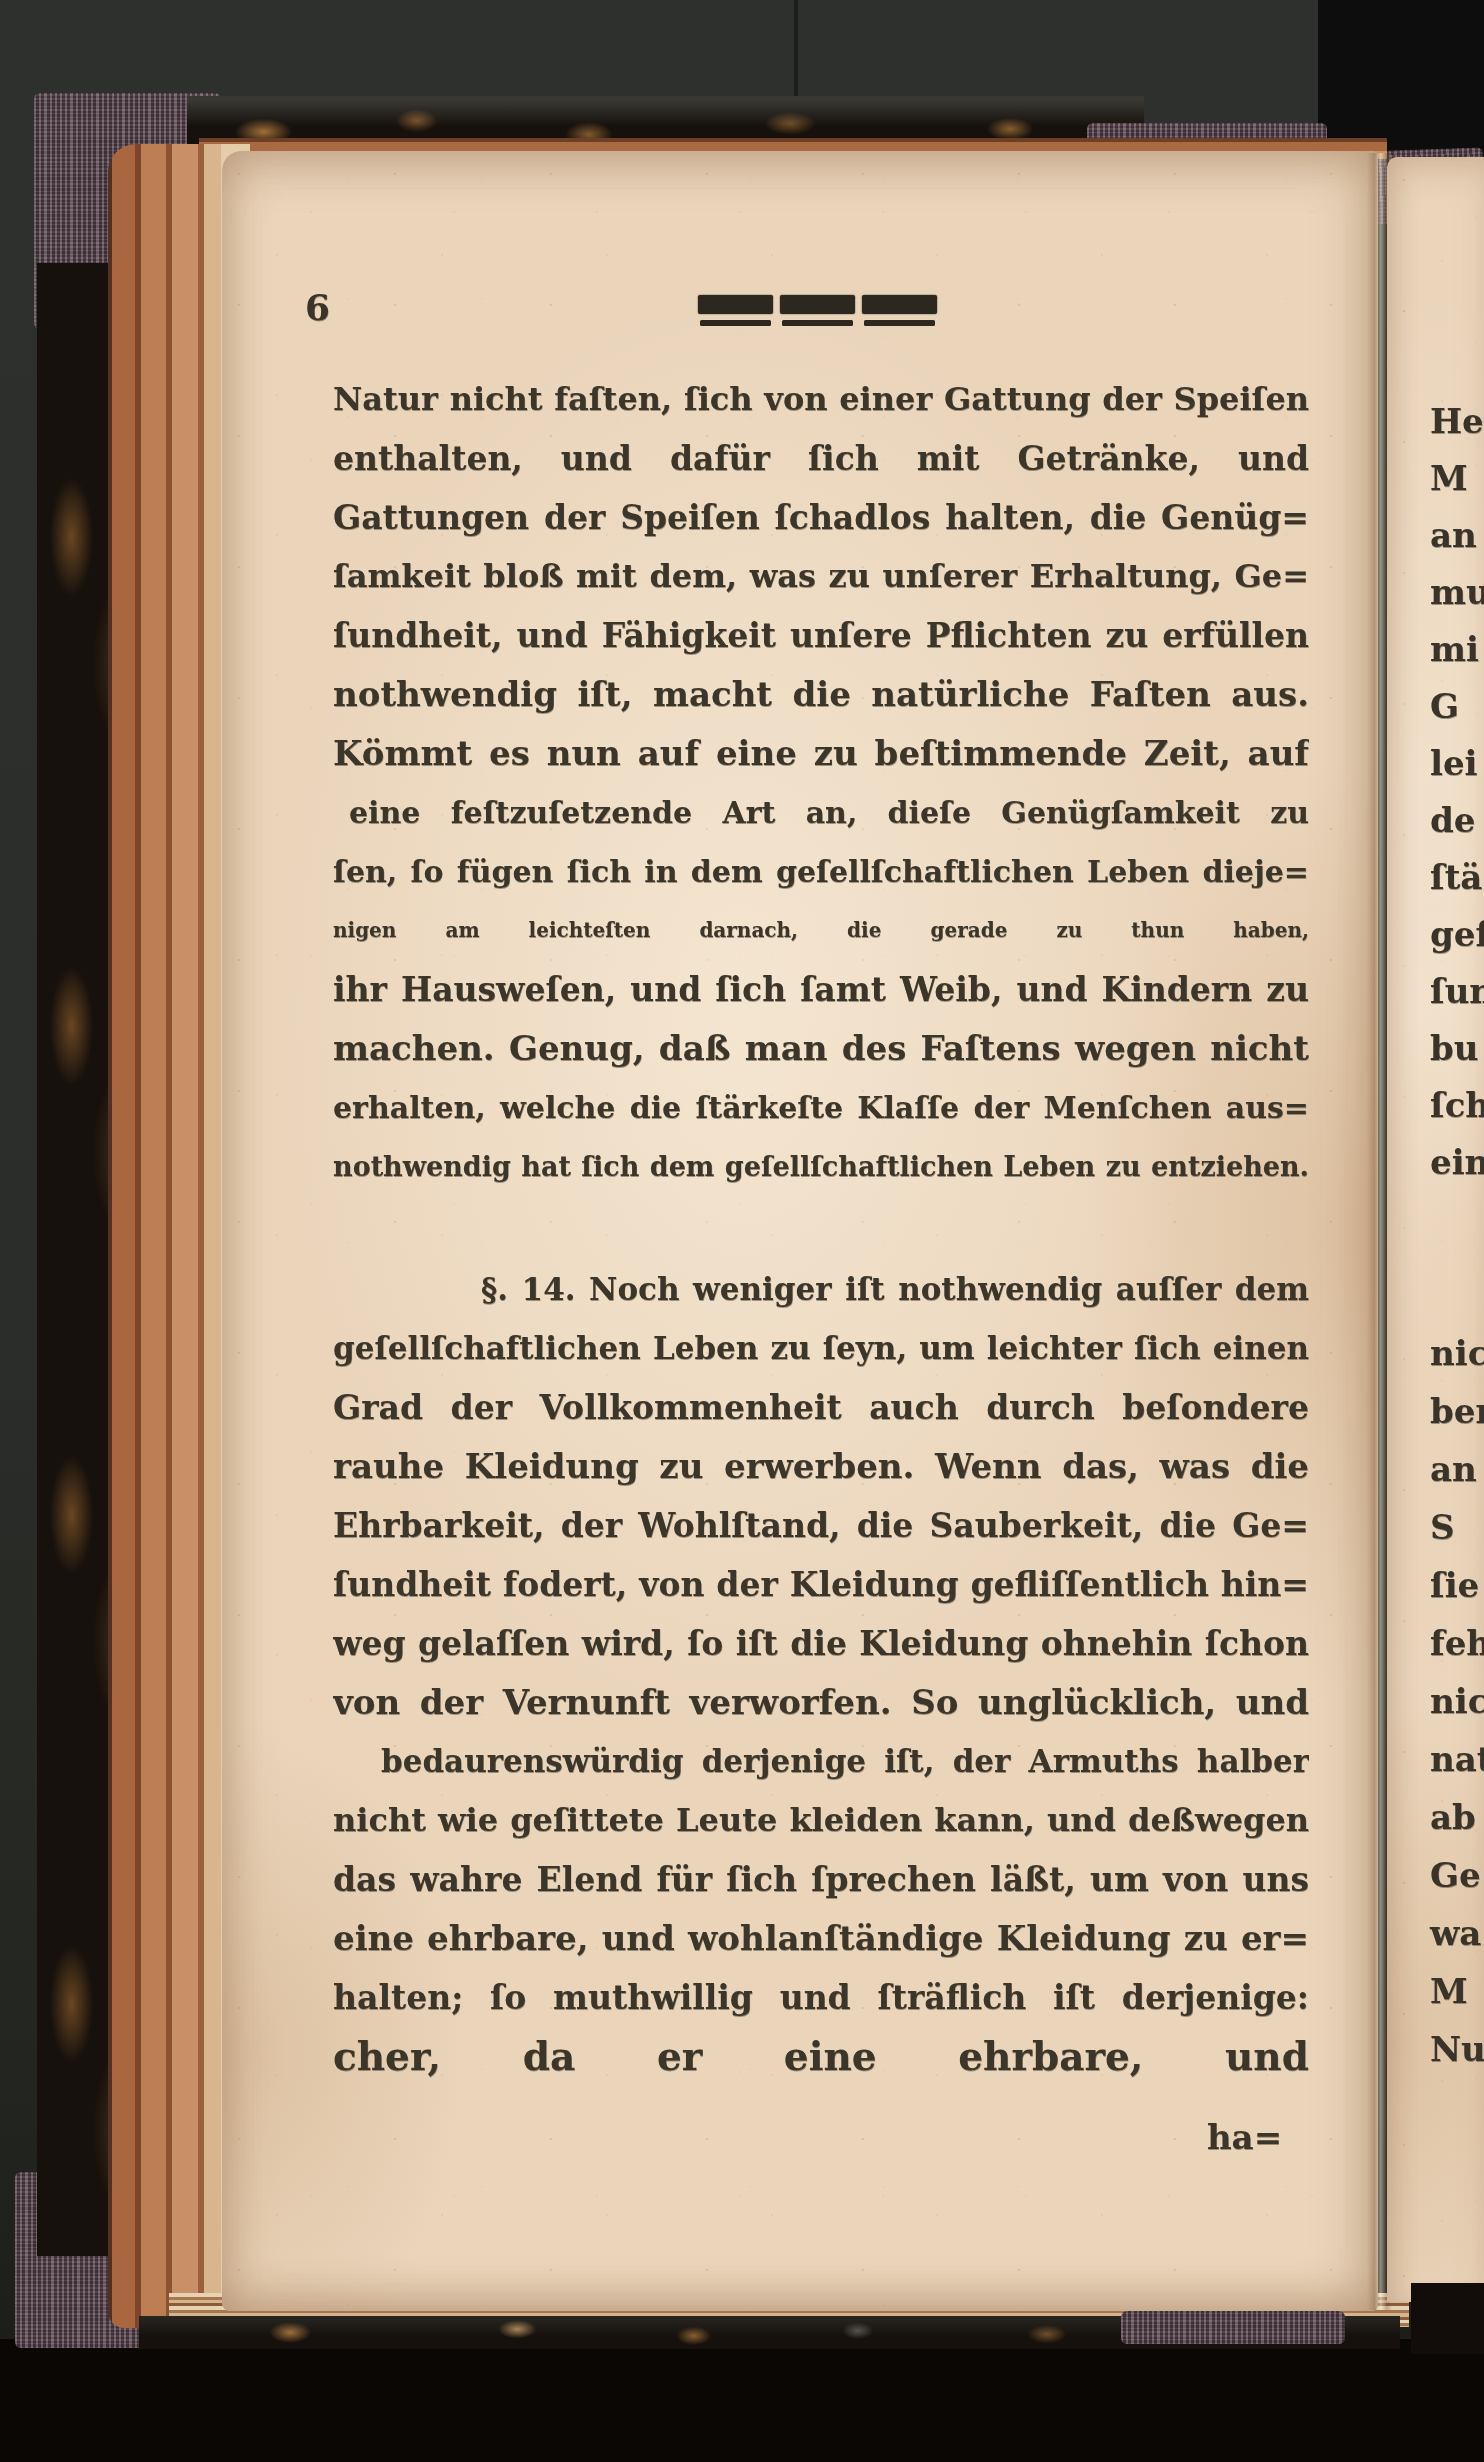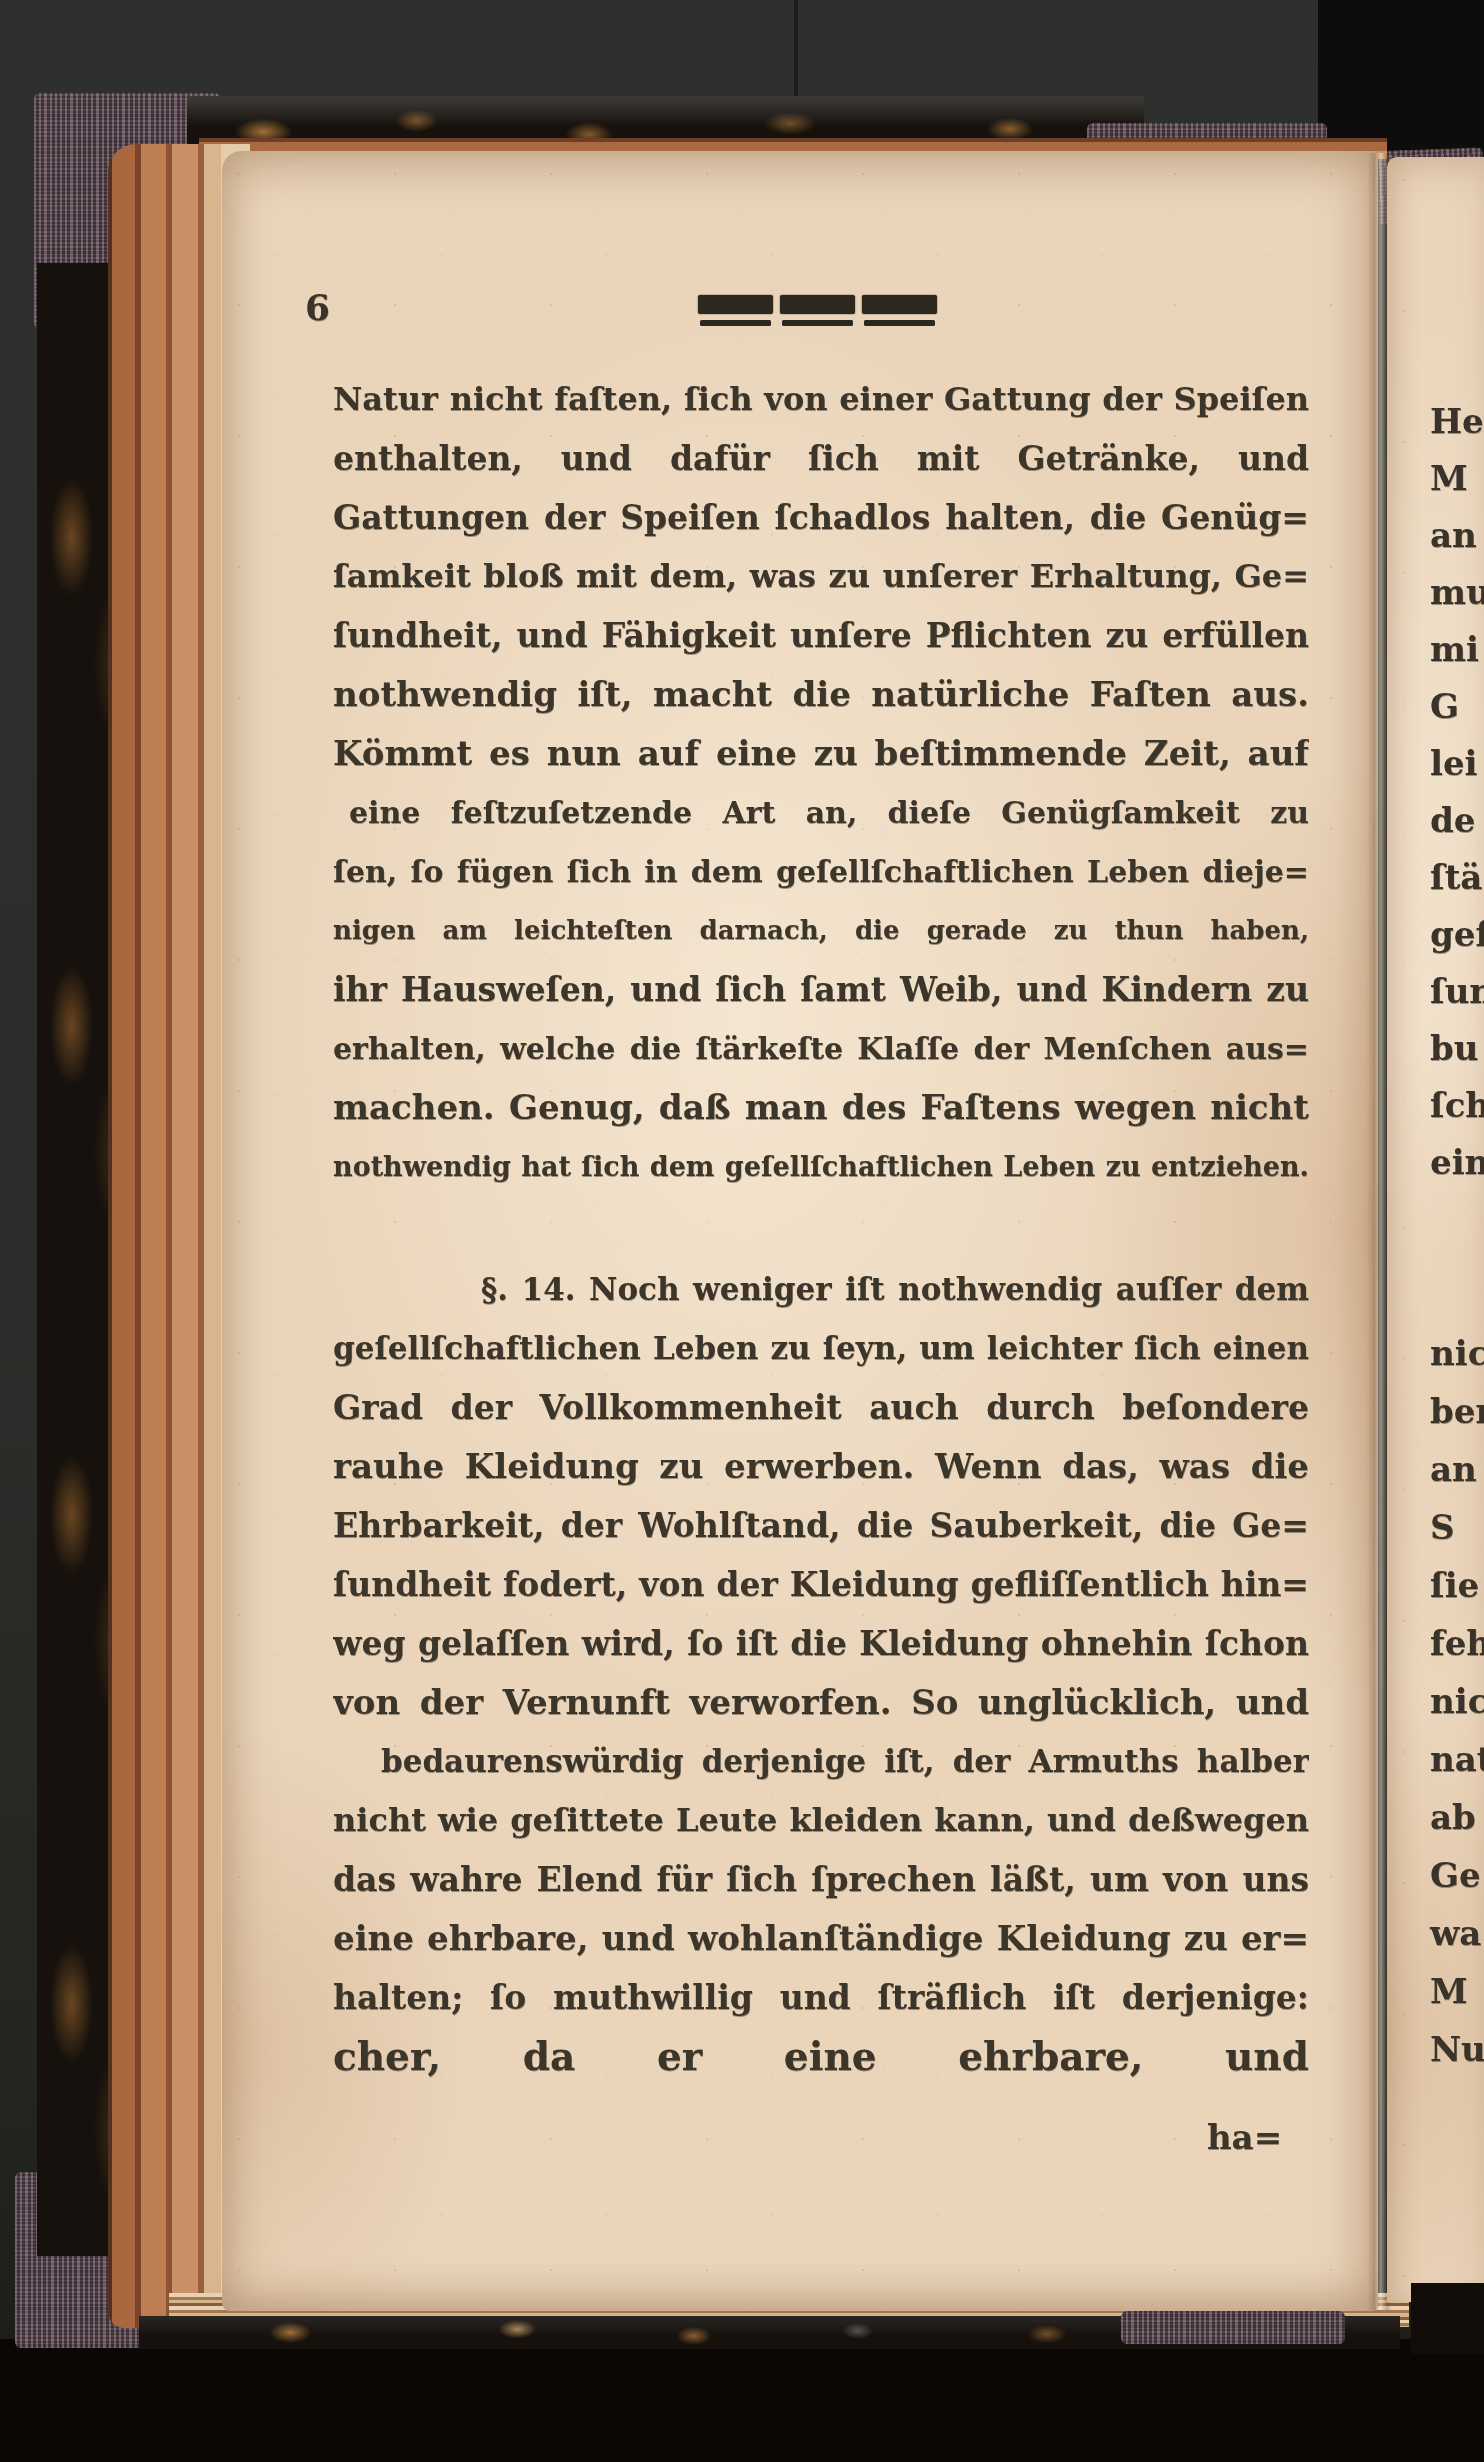--- a/index.html
+++ b/index.html
@@ -140,24 +140,24 @@
     <div class="para para-1">
         <div class="line fit" style="font-size: 32px;">Natur nicht faſten, ſich von einer Gattung der Speiſen</div>
         <div class="line fit" style="font-size: 33px;">enthalten, und dafür ſich mit Getränke, und anderen</div>
         <div class="line fit" style="font-size: 33px;">Gattungen der Speiſen ſchadlos halten, die Genüg=</div>
         <div class="line fit" style="font-size: 32px;">ſamkeit bloß mit dem, was zu unſerer Erhaltung, Ge=</div>
         <div class="line fit" style="font-size: 33px;">ſundheit, und Fähigkeit unſere Pflichten zu erfüllen</div>
         <div class="line fit">nothwendig iſt, macht die natürliche Faſten aus.</div>
         <div class="line fit">Kömmt es nun auf eine zu beſtimmende Zeit, auf</div>
         <div class="line fit" style="font-size: 30px; margin-left: 16px;">eine feſtzuſetzende Art an, dieſe Genügſamkeit zu bewei=</div>
         <div class="line fit" style="font-size: 30px;">ſen, ſo fügen ſich in dem geſellſchaftlichen Leben dieje=</div>
-        <div class="line fit" style="font-size: 26px;">nigen am leichteſten darnach, die gerade zu thun haben,</div>
+        <div class="line fit" style="font-size: 20px;">nigen am leichteſten darnach, die gerade zu thun haben,</div>
         <div class="line fit" style="font-size: 33px;">ihr Hausweſen, und ſich ſamt Weib, und Kindern zu</div>
+        <div class="line fit">machen. Genug, daß man des Faſtens wegen nicht</div>
         <div class="line fit" style="font-size: 30px;">erhalten, welche die ſtärkeſte Klaſſe der Menſchen aus=</div>
-        <div class="line fit">machen. Genug, daß man des Faſtens wegen nicht</div>
         <div class="line fit" style="font-size: 27px;">nothwendig hat ſich dem geſellſchaftlichen Leben zu entziehen.</div>
       </div>
     <div class="para para-2">
         <div class="line fit" style="font-size: 31px;">§. 14. Noch weniger iſt nothwendig auſſer dem</div>
         <div class="line fit" style="font-size: 31px;">geſellſchaftlichen Leben zu ſeyn, um leichter ſich einen</div>
         <div class="line fit" style="font-size: 33px;">Grad der Vollkommenheit auch durch beſondere und</div>
         <div class="line fit">rauhe Kleidung zu erwerben. Wenn das, was die</div>
         <div class="line fit" style="font-size: 33px;">Ehrbarkeit, der Wohlſtand, die Sauberkeit, die Ge=</div>
         <div class="line fit" style="font-size: 33px;">ſundheit fodert, von der Kleidung gefliſſentlich hin=</div>
         <div class="line fit" style="font-size: 33px;">weg gelaſſen wird, ſo iſt die Kleidung ohnehin ſchon</div>

